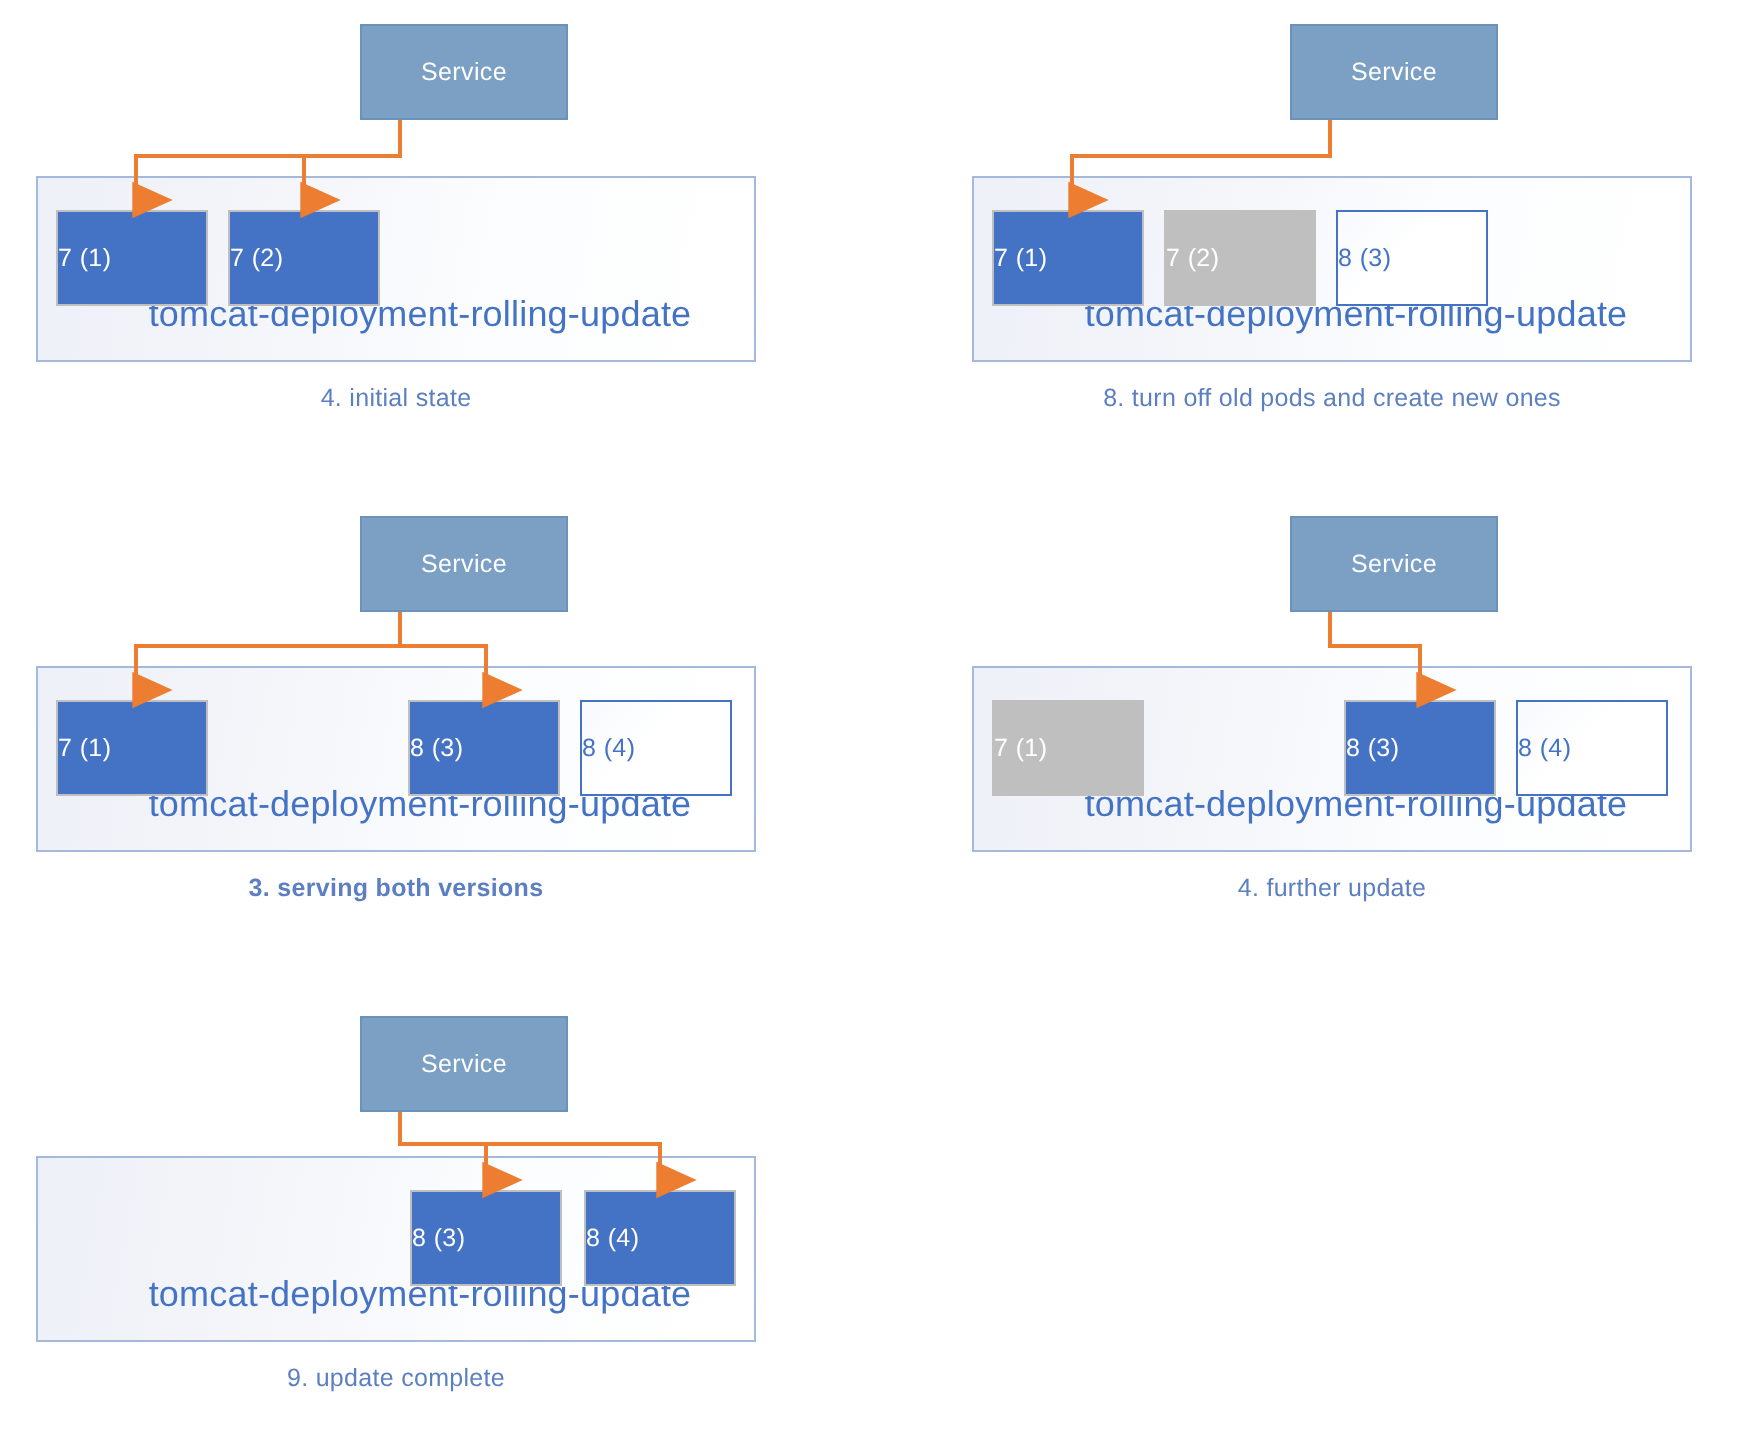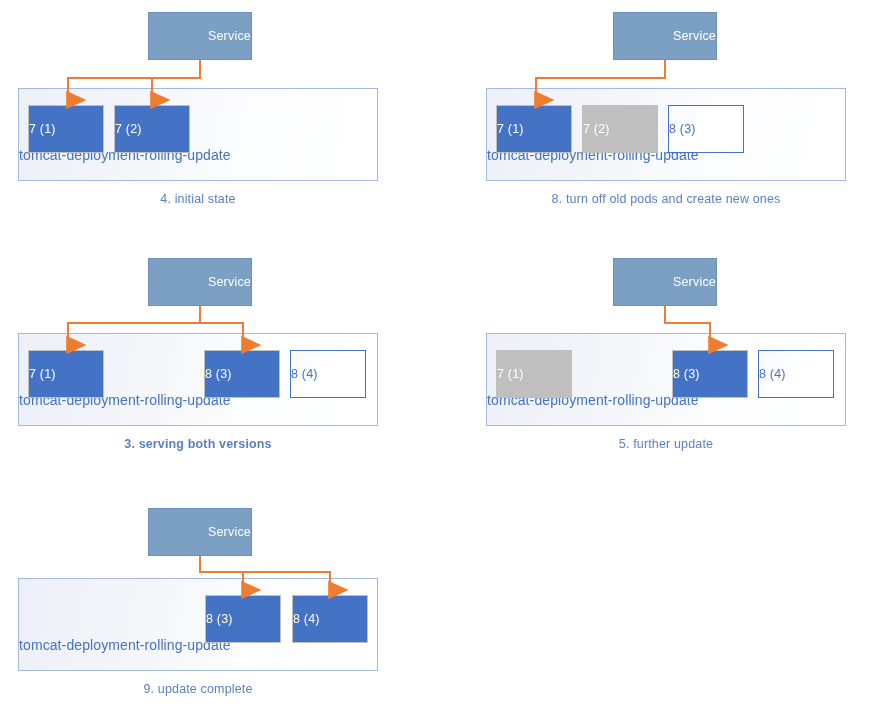--- a/index.html
+++ b/index.html
@@ -28,38 +28,39 @@
   
   .service-box {
     position: absolute;
     background: #7CA0C4;
     border: 1px solid #6B93BA;
     box-sizing: border-box;
     color: #ffffff;
     font-size: 12.5px;
     display: flex;
     align-items: center;
-    justify-content: flex-end;
+    justify-content: center;
     letter-spacing: .2px;
+    margin-left: 32px;
   }
 
   
   .deployment {
     position: absolute;
     box-sizing: border-box;
     border: 1px solid #A5B9DC;
     background: linear-gradient(100deg, #EDF0F7 0%, #F4F6FA 35%, #FCFDFE 65%, #FFFFFF 100%);
   }
   .deployment-label {
     position: absolute;
-    left: 0;
+    left: 12px;
     width: 100%;
-    text-align: left;
+    text-align: center;
     color: #4472C4;
-    font-size: 14px;
+    font-size: 18px;
     letter-spacing: .1px;
   }
 
   
   .pod {
     position: absolute;
     box-sizing: border-box;
     display: flex;
     align-items: center;
     justify-content: flex-start;
@@ -181,21 +182,21 @@
     <div class="pod terminating" style="left:496px; top:350px; width:76px; height:48px;">
       <span>7 (1)</span>
     </div>
     <div class="pod active" style="left:672px; top:350px; width:76px; height:48px;">
       <span>8 (3)</span>
     </div>
     <div class="pod pending" style="left:758px; top:350px; width:76px; height:48px;">
       <span>8 (4)</span>
     </div>
 
-    <div class="caption" style="left:486px; top:437px; width:360px;">5. further update</div>
+    <div class="caption" style="left:486px; top:437px; width:360px;">4. further update</div>
   </div>
 
   <div class="panel">
     <div class="service-box" style="left:148px; top:508px; width:104px; height:48px;">
       <span>Service</span>
     </div>
 
     <div class="deployment" style="left:18px; top:578px; width:360px; height:93px;">
       <div class="deployment-label" style="top:58px;">tomcat-deployment-rolling-update</div>
     </div>

